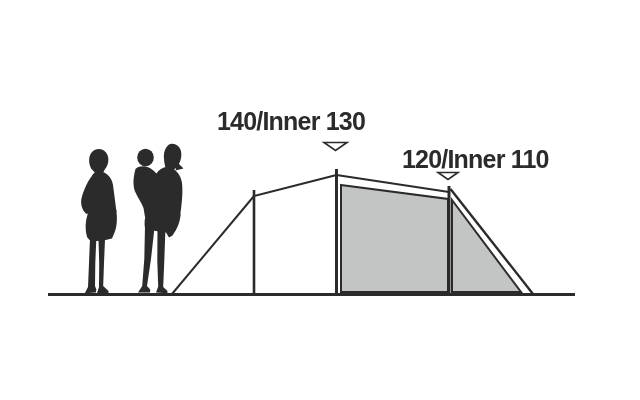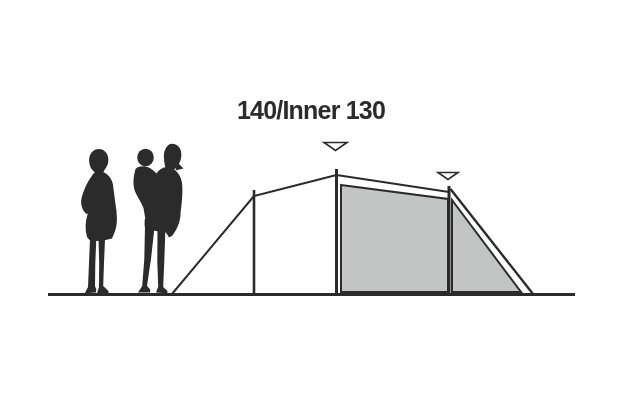--- a/index.html
+++ b/index.html
@@ -21,21 +21,21 @@
   .marker{fill:var(--bg);stroke:var(--ink);stroke-width:1.6;stroke-linejoin:miter;}
   .dim-label{
     position:absolute;
     color:var(--ink);
     font-weight:bold;
     font-size:25px;
     line-height:1;
     letter-spacing:-0.8px;
     white-space:nowrap;
   }
-  .dim-label.peak{left:217px;top:98px;margin-left:20px;}
+  .dim-label.peak{left:217px;top:109px;}
   .dim-label.rear{left:402px;top:147px;}
 </style>
 </head>
 <body>
 
 <div class="stage">
 
   <svg width="640" height="400" viewBox="0 0 640 400">
 
     <g>
@@ -90,14 +90,15 @@
 
       <line class="ink-line" stroke-width="2.8" x1="48" y1="294.5" x2="575" y2="294.5"></line>
     </g>
 
     <path class="marker" d="M324,142.5 L347,142.5 L335.5,150.5 Z"></path>
     <path class="marker" d="M438,172.5 L458,172.5 L448,179.5 Z"></path>
   </svg>
 
   <div class="dim-label peak">140/Inner 130</div>
 
+  <div class="dim-label rear">120/Inner 110</div>
 
 </div>
 
 </body></html>

